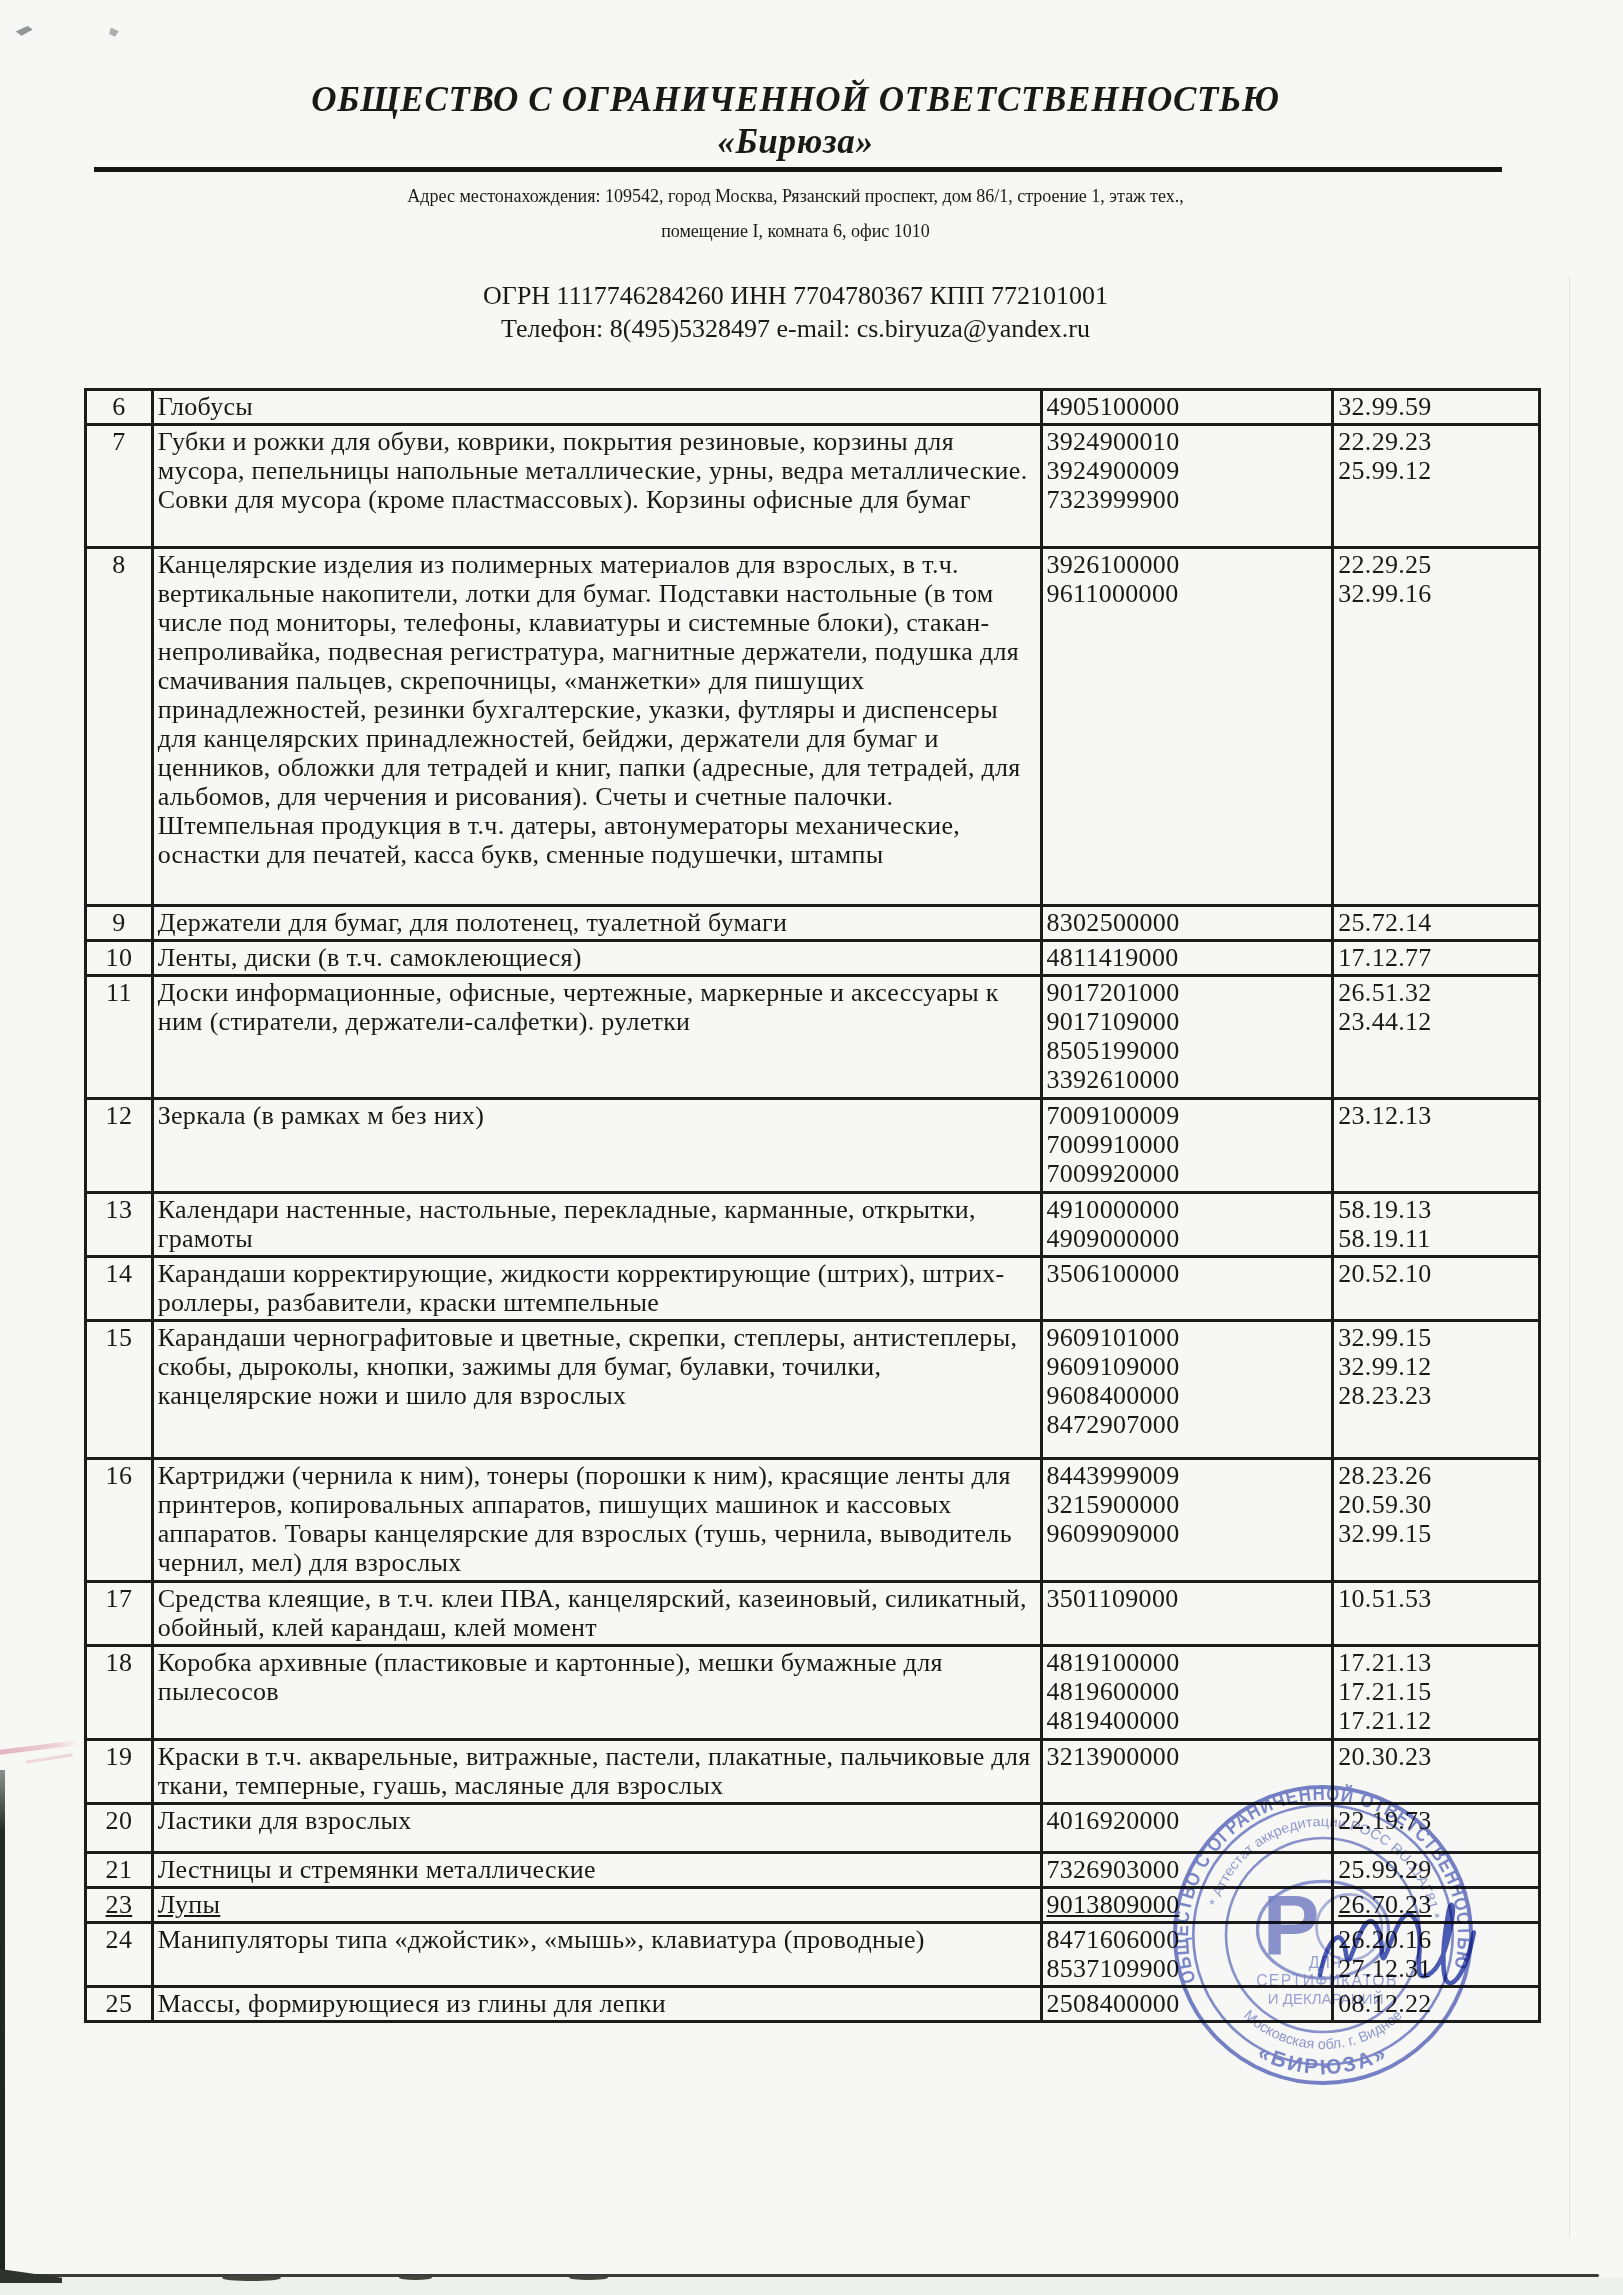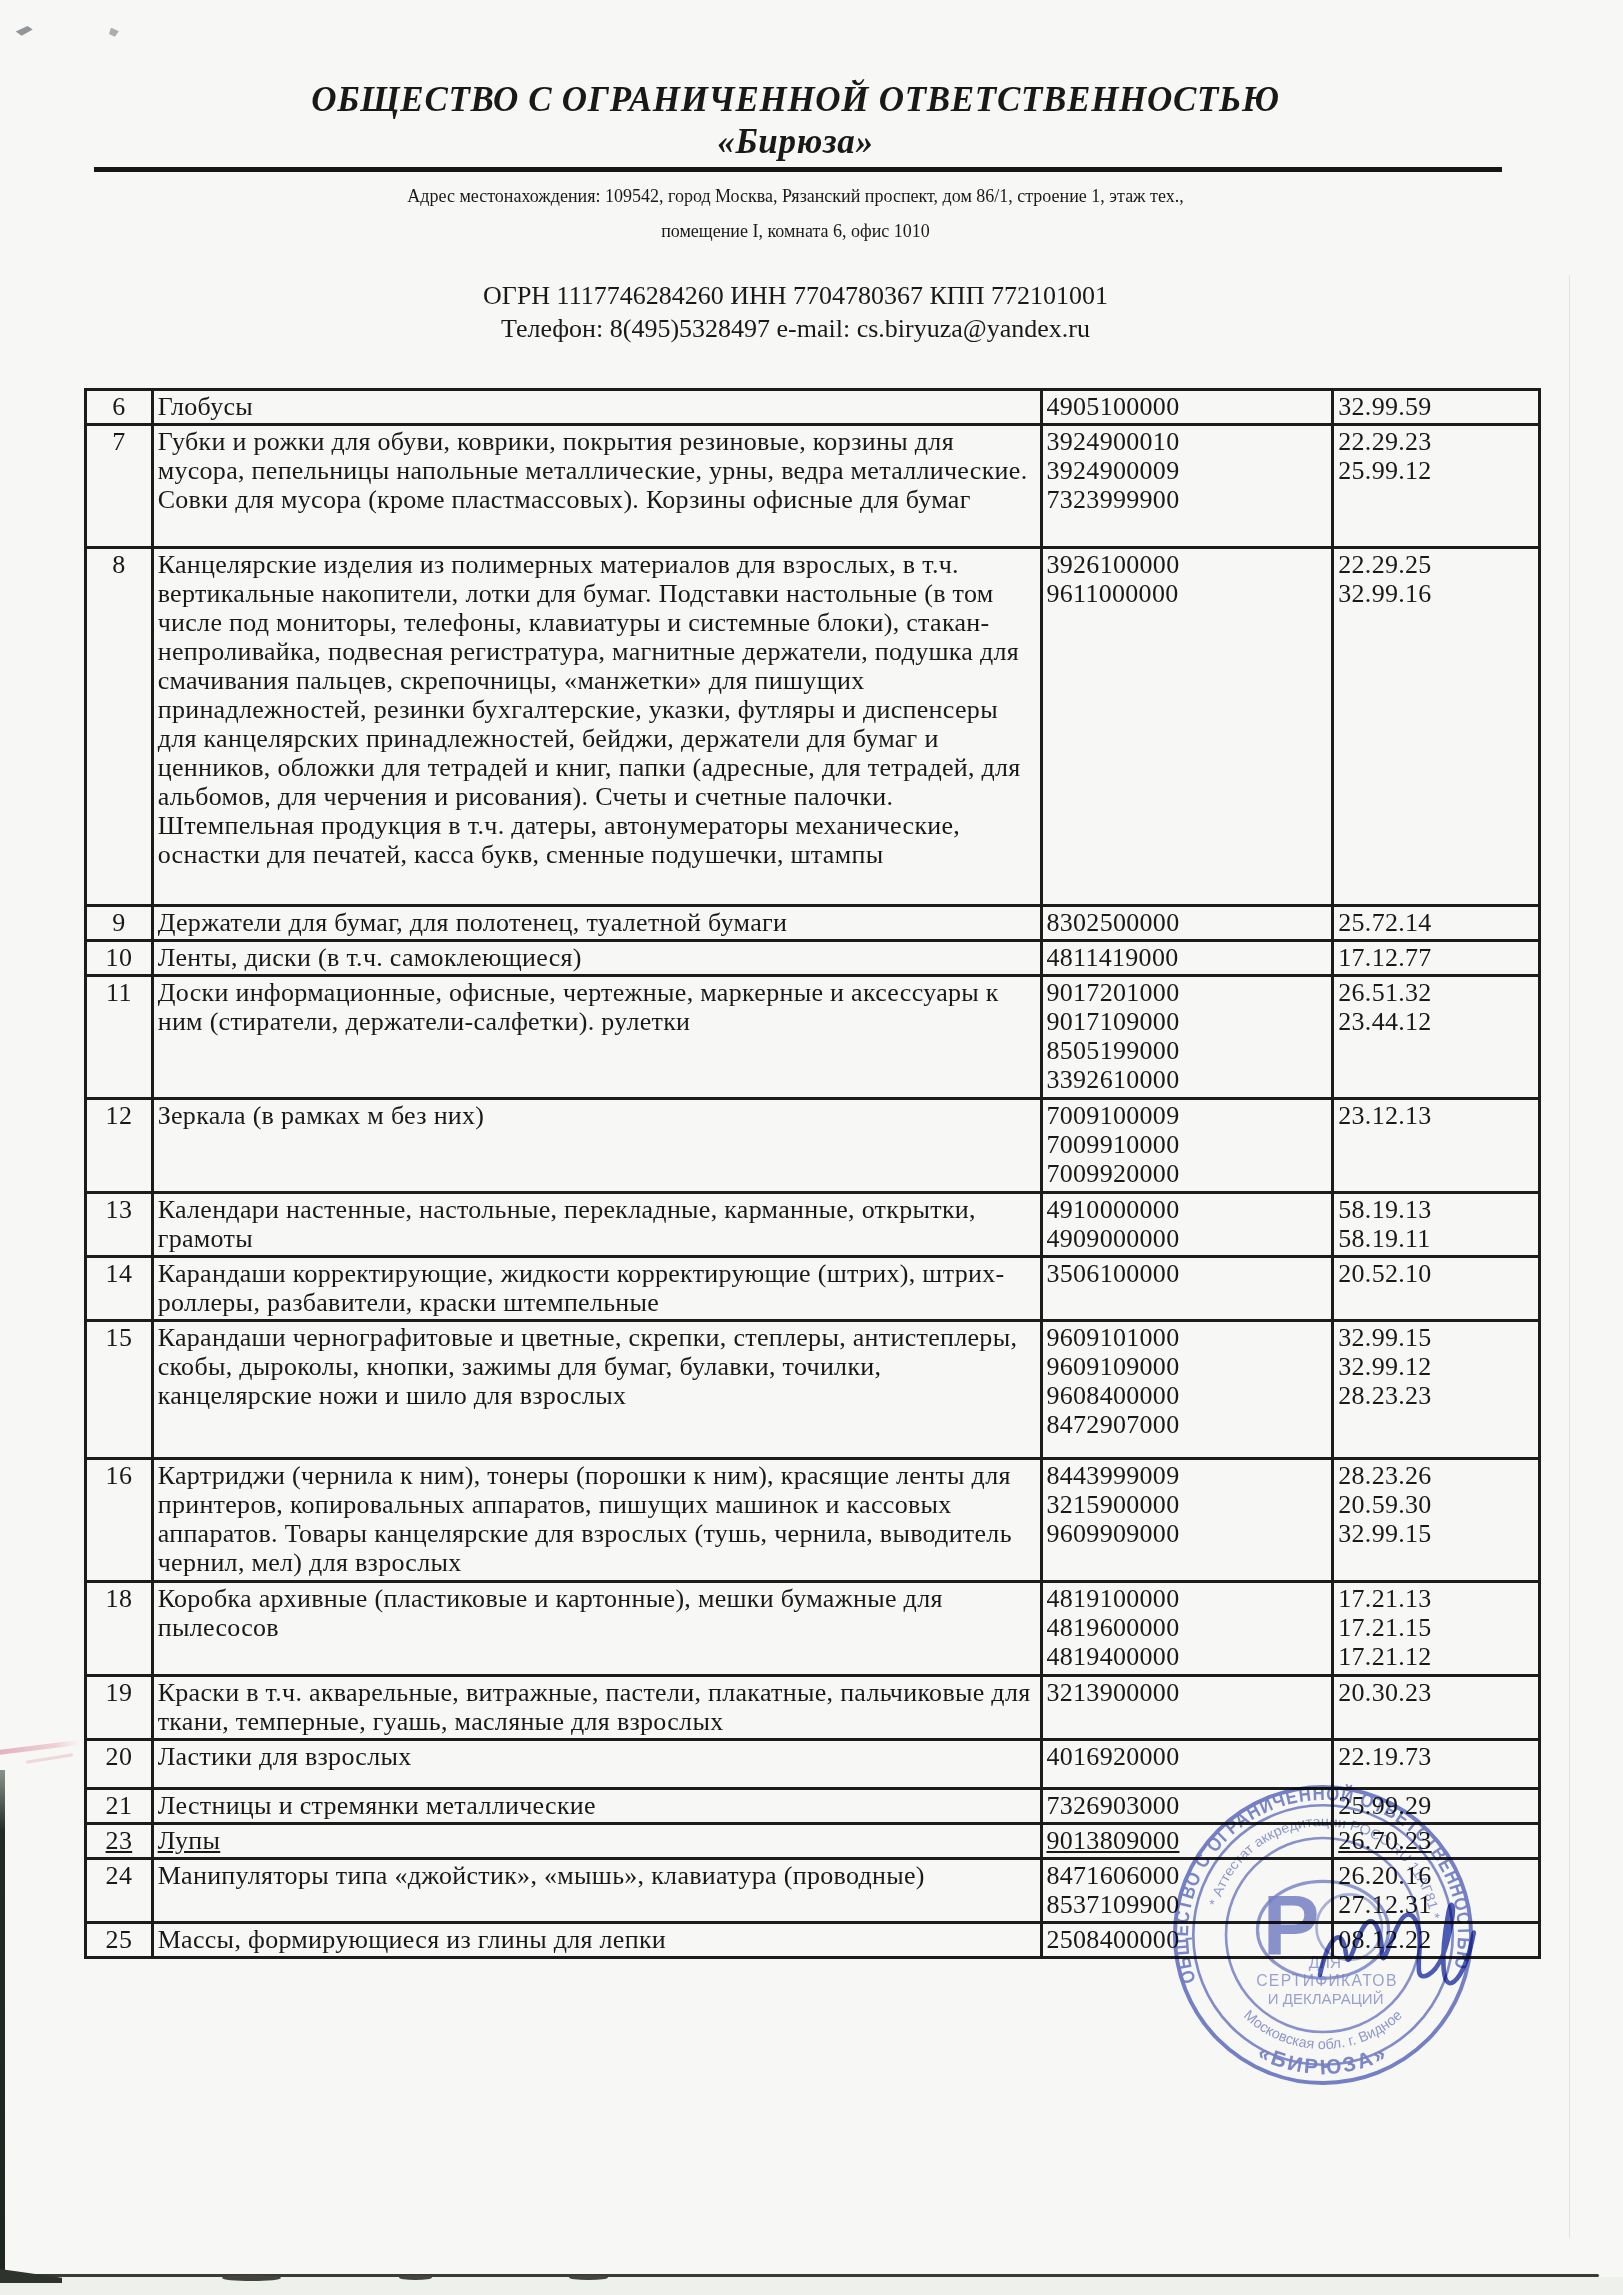--- a/index.html
+++ b/index.html
@@ -215,20 +215,30 @@
           <div class="codeline">3215900000</div>
           <div class="codeline">9609909000</div>
         </td>
     <td class="c-okpd">
           <div class="codeline">28.23.26</div>
           <div class="codeline">20.59.30</div>
           <div class="codeline">32.99.15</div>
         </td>
   </tr>
 
+  <tr style="height: 64px;">
+    <td class="c-num">17</td>
+    <td class="c-desc">Средства клеящие, в т.ч. клеи ПВА, канцелярский, казеиновый, силикатный, обойный, клей карандаш, клей момент</td>
+    <td class="c-code">
+          <div class="codeline">3501109000</div>
+        </td>
+    <td class="c-okpd">
+          <div class="codeline">10.51.53</div>
+        </td>
+  </tr>
 
   <tr style="height: 94px;">
     <td class="c-num">18</td>
     <td class="c-desc">Коробка архивные (пластиковые и картонные), мешки бумажные для пылесосов</td>
     <td class="c-code">
           <div class="codeline">4819100000</div>
           <div class="codeline">4819600000</div>
           <div class="codeline">4819400000</div>
         </td>
     <td class="c-okpd">

